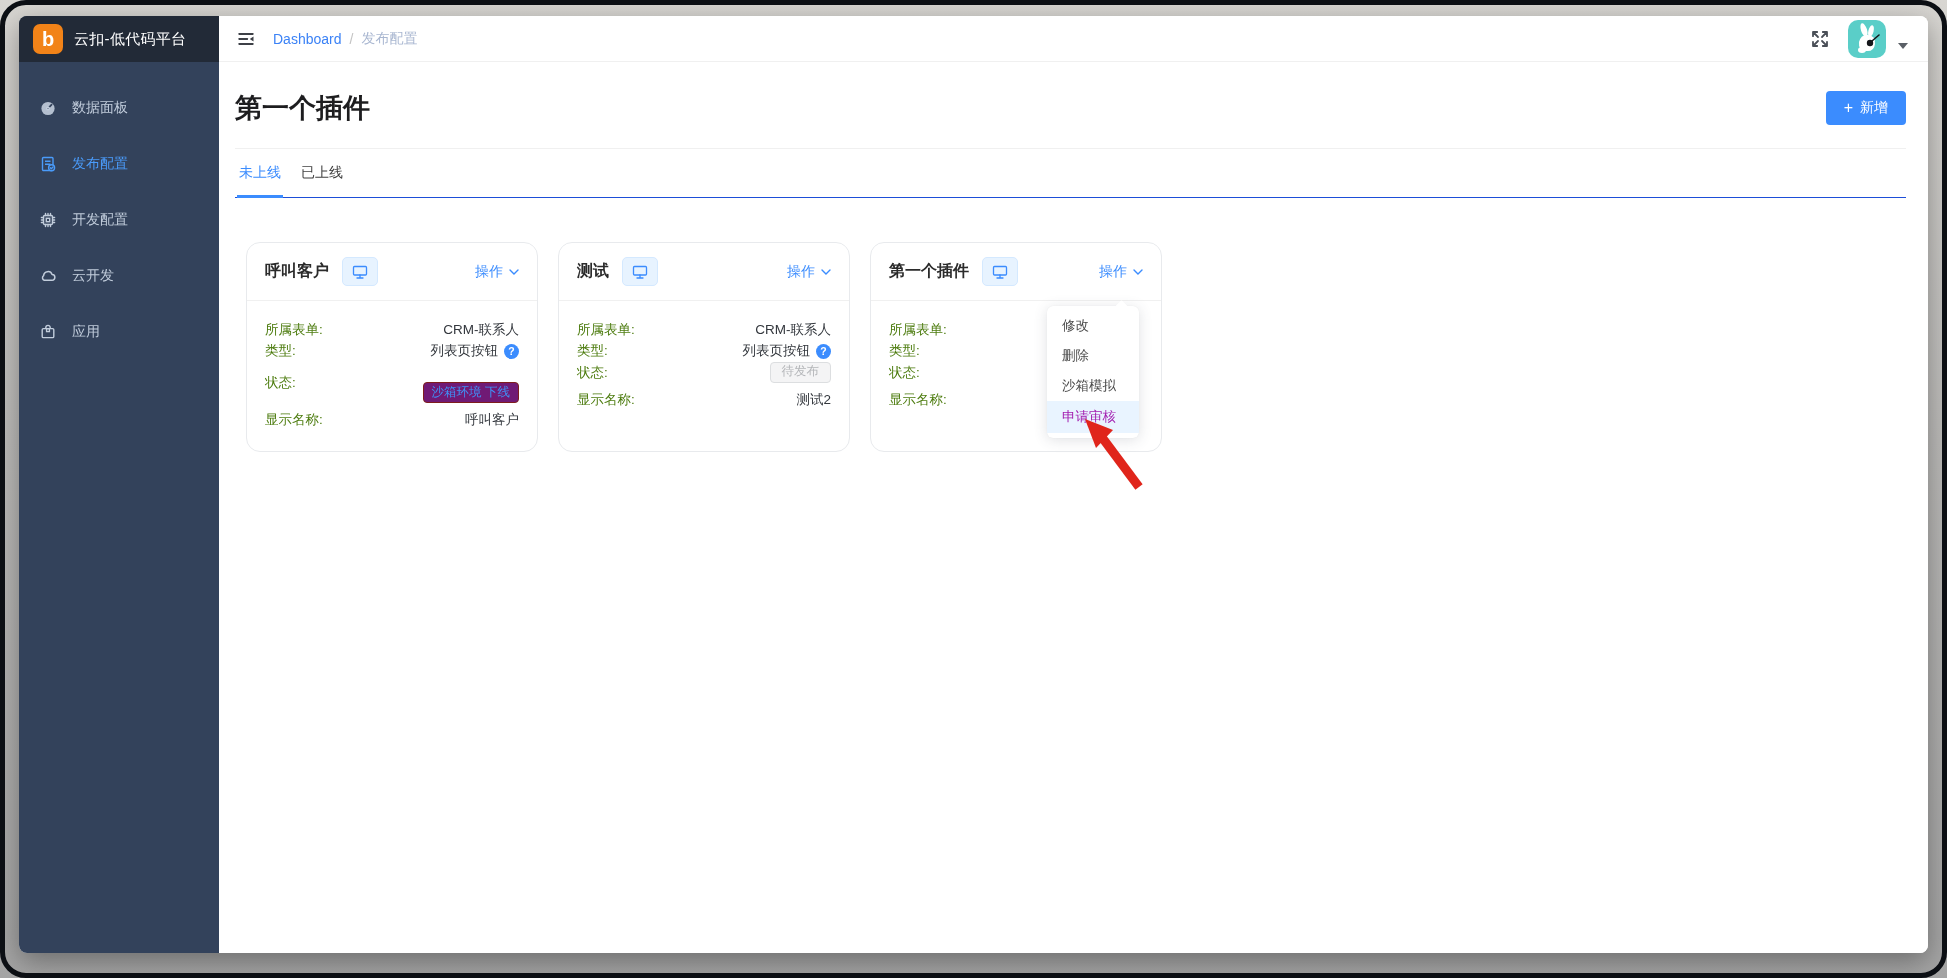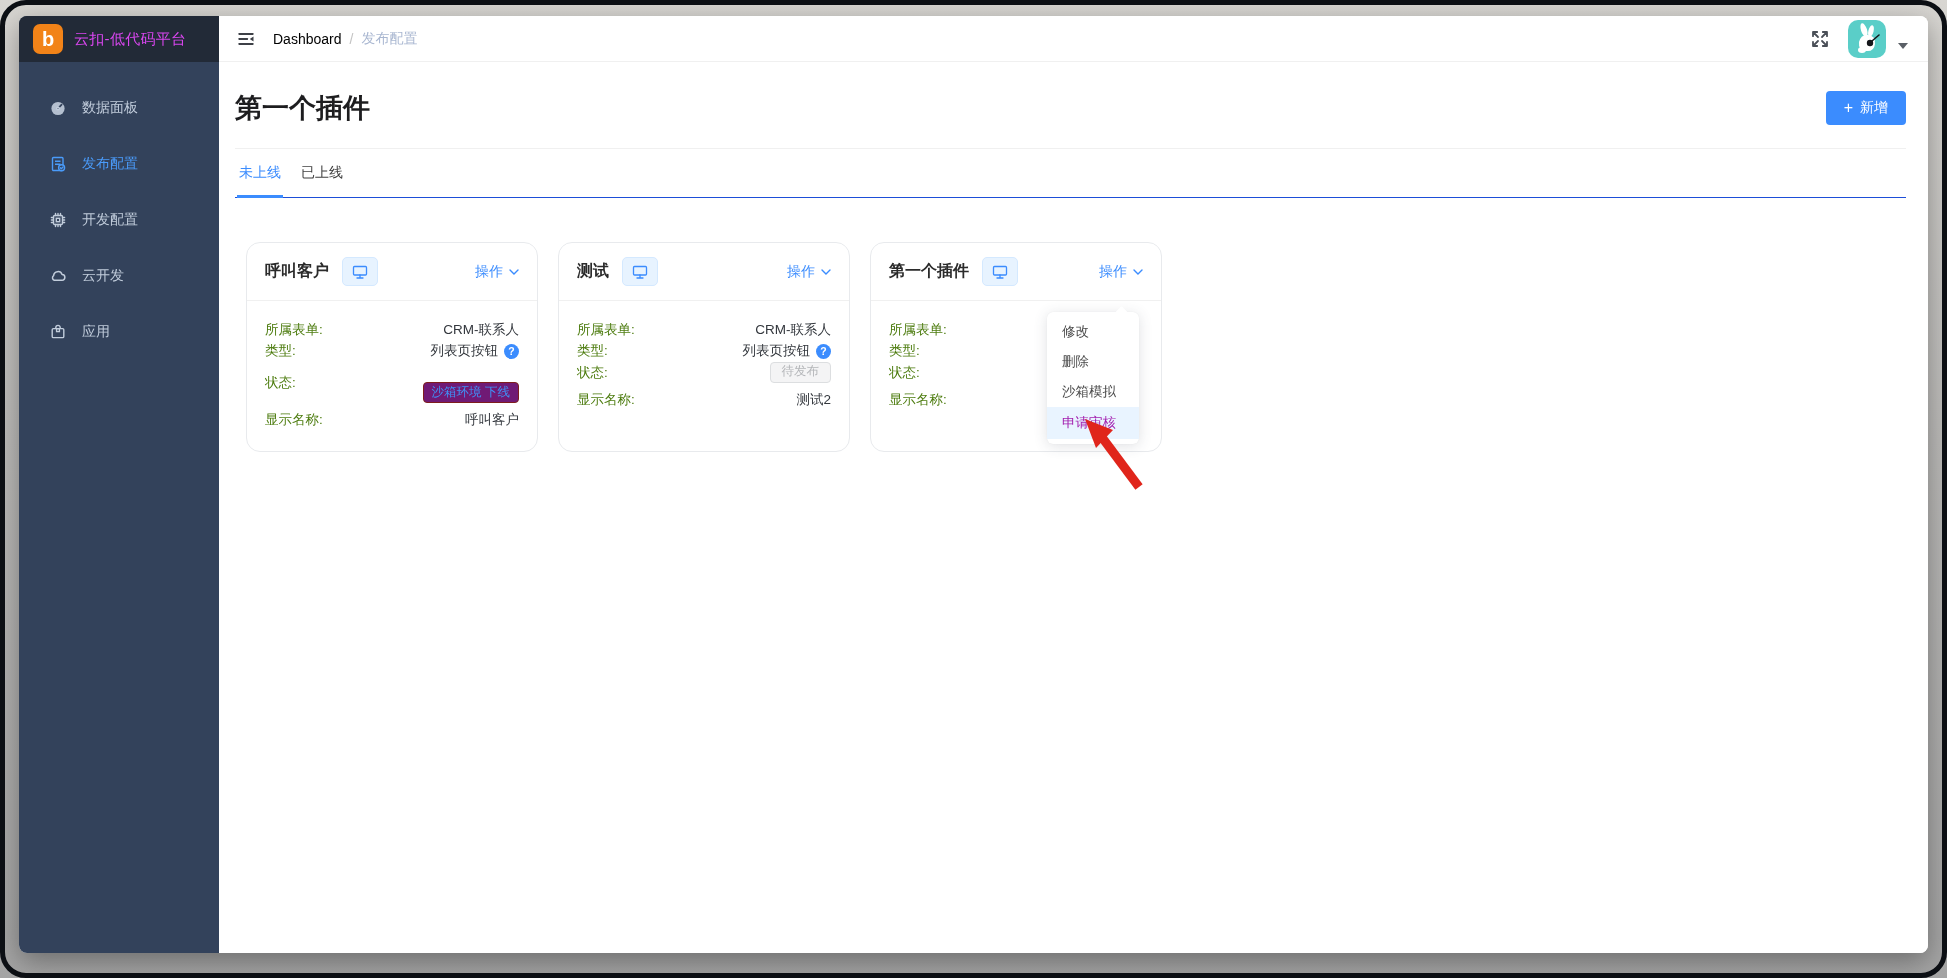--- a/index.html
+++ b/index.html
@@ -8,34 +8,34 @@
 
   .frame { position:absolute; inset:0; border-radius:26px; border:5px solid #0c0f14; overflow:hidden; }
   .app { position:absolute; left:14px; top:11px; right:14px; bottom:20px; border-radius:8px; overflow:hidden;
          background:#fff; box-shadow:0 8px 28px rgba(0,0,0,.35); display:flex; }
 
   
   .sidebar { width:200px; flex:0 0 200px; background:#33425b; display:flex; flex-direction:column; }
   .sidebar-logo { height:46px; background:#222a37; display:flex; align-items:center; padding:0 14px; gap:11px; }
   .logo-badge { width:30px; height:30px; border-radius:7px; background:#f28318; color:#fff; font-weight:bold;
                 font-size:20px; display:flex; align-items:center; justify-content:center; line-height:1; }
-  .logo-text { color:#d946ef; font-size:15px; font-weight:500; letter-spacing:.3px; white-space:nowrap; }
-  .sidebar-menu { padding-top:18px;padding-left:10px; }
+  .logo-text { color:#ffffff; font-size:15px; font-weight:500; letter-spacing:.3px; white-space:nowrap; }
+  .sidebar-menu { padding-top:18px; }
   .menu-item { height:56px; display:flex; align-items:center; gap:15px; padding:0 16px 0 20px;
                color:#c2cddc; font-size:14px; cursor:pointer; }
   .menu-item svg { width:18px; height:18px; flex:0 0 18px; }
   .menu-item.active { color:#4a9bfa; }
 
   
   .main { flex:1; display:flex; flex-direction:column; background:#fff; min-width:0; }
   .topbar { height:46px; flex:0 0 46px; border-bottom:1px solid #f0f0f0; display:flex; align-items:center;
             padding:0 20px 0 18px; gap:18px; }
   .menu-fold { width:18px; height:18px; cursor:pointer; }
   .breadcrumb { display:flex; align-items:center; gap:8px; font-size:14px; }
-  .crumb-root { color:#000000; cursor:pointer; }
+  .crumb-root { color:#3b82f6; cursor:pointer; }
   .crumb-sep { color:#c3c3c3; }
   .crumb-current { color:#a9b7d1; }
   .topbar-spacer { flex:1; }
   .fullscreen-btn { width:20px; height:20px; cursor:pointer; }
   .avatar { width:38px; height:38px; border-radius:10px; background:#5ace c8; background:#5acec8; cursor:pointer;
             display:flex; align-items:center; justify-content:center; overflow:hidden; }
   .avatar-caret { width:0; height:0; border-left:5px solid transparent; border-right:5px solid transparent;
                   border-top:6px solid #5a5f66; margin-left:-6px; margin-top:14px; cursor:pointer; }
 
   .content { flex:1; padding:20px 22px 0 16px; position:relative; }
@@ -64,21 +64,21 @@
   .field-label { color:#4d7c0f; }
   .field-value { color:#33373d; display:flex; align-items:center; gap:6px; }
   .row-last { margin-top:6px; }
   .q-icon { width:15px; height:15px; border-radius:50%; background:#3b8cfe; color:#fff; font-size:10.5px;
             font-weight:bold; display:flex; align-items:center; justify-content:center; cursor:pointer; }
   .badge { font-size:12.5px; border-radius:4px; padding:2px 8px; line-height:15px; white-space:nowrap; }
   .badge-blue { color:#3f92f7; background:#701a75; border:1px solid #7f1d1d;margin-top:20px; }
   .badge-gray { color:#b4b6b9; background:#f4f4f5; border:1px solid #dcdee0; padding:2px 11px;font-family:Liberation Mono, monospace; }
 
   
-  .dropdown { position:absolute; top:69px; right:22px; width:92px; background:#fff; border-radius:6px;
+  .dropdown { position:absolute; top:63px; right:22px; width:92px; background:#fff; border-radius:6px;
               box-shadow:0 2px 14px rgba(60,70,90,.16), 0 0 1px rgba(0,0,0,.08); padding:5px 0; z-index:20; }
   .dropdown-notch { position:absolute; top:-4px; right:13px; width:9px; height:9px; background:#fff;
                     transform:rotate(45deg); border-radius:1px; }
   .dropdown-item { height:30px; display:flex; align-items:center; padding:0 15px; font-size:13.5px; color:#4a4a4a;
                    cursor:pointer; white-space:nowrap; }
   .dropdown-item.highlight { background:#e9f4ff; color:#a21caf; height:32px; }
 
   .red-arrow { position:absolute; left:206px; top:168px; width:82px; height:84px; z-index:30; pointer-events:none; }
 </style>
 </head>

